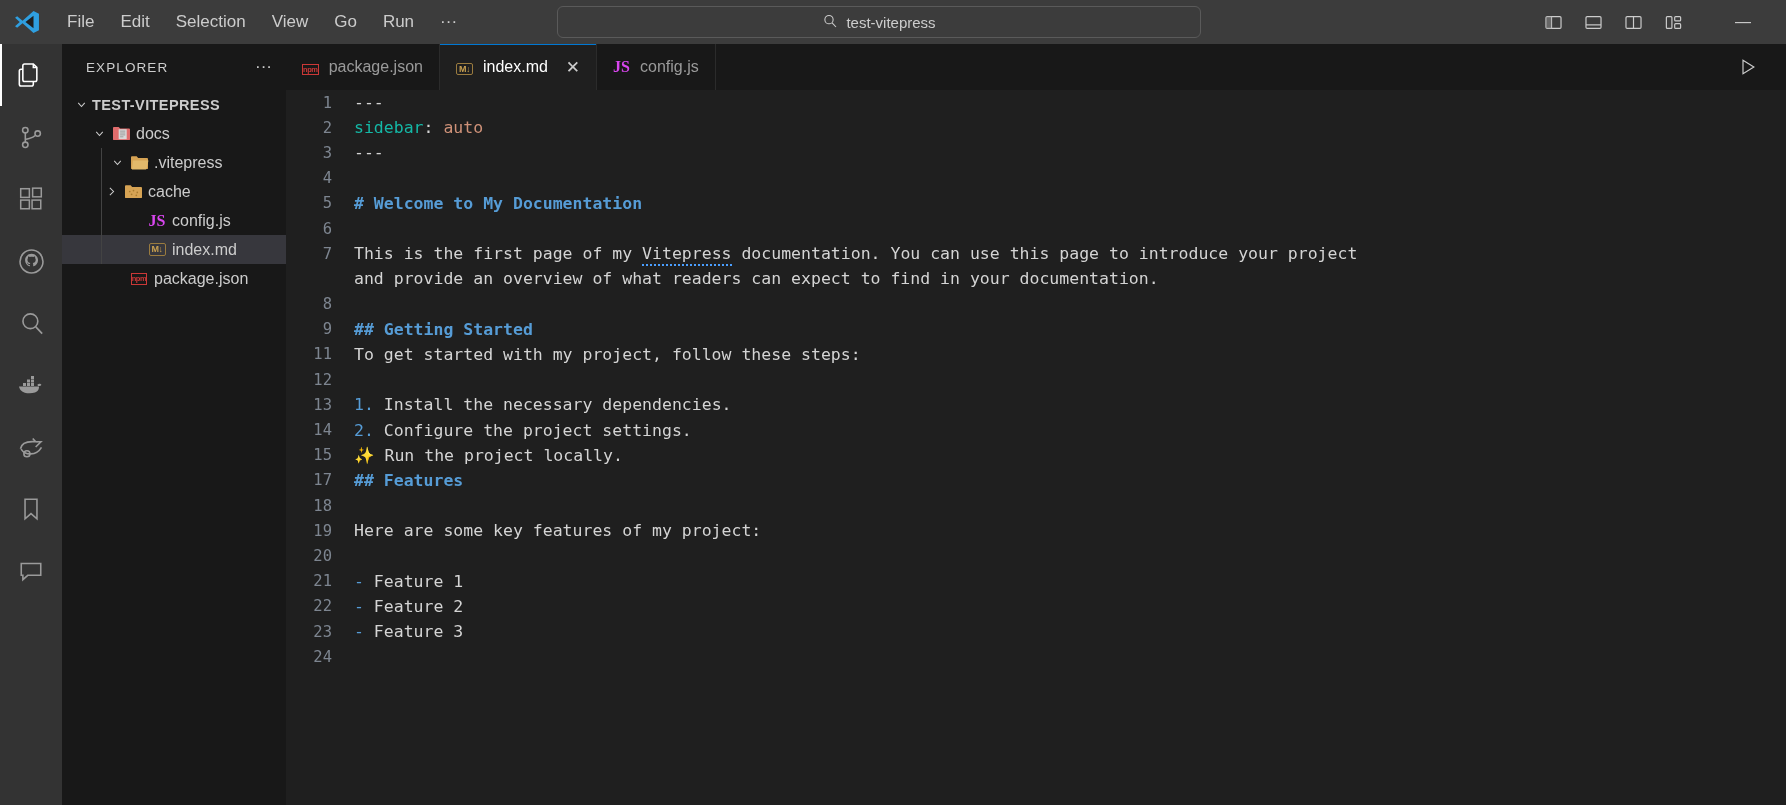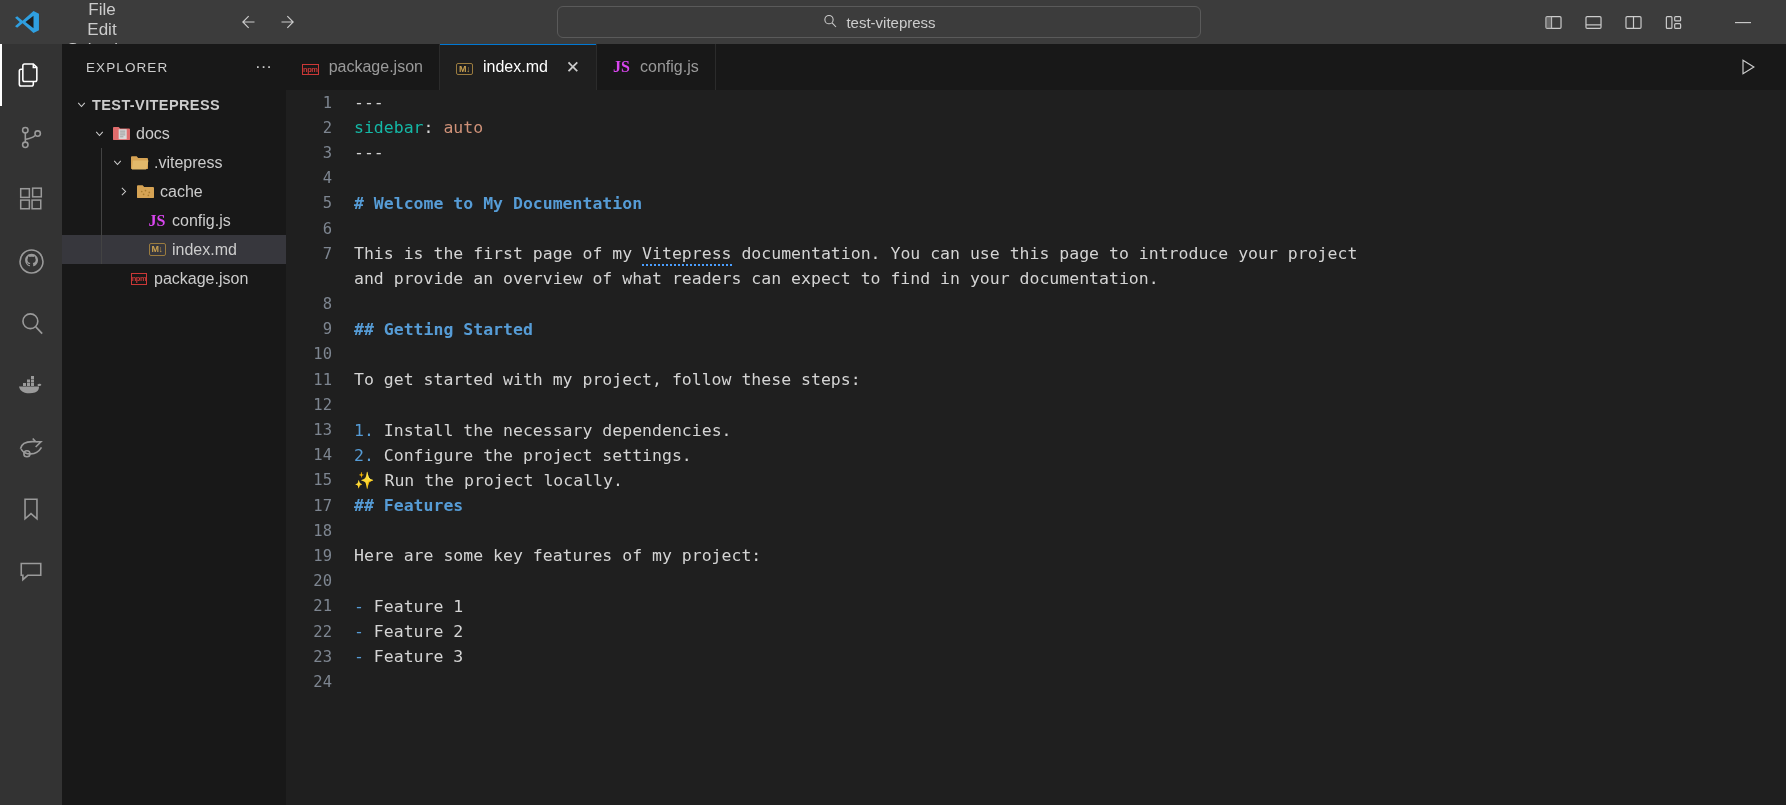--- a/index.html
+++ b/index.html
@@ -10,21 +10,21 @@
     overflow: hidden;
   }
 
   
   #titlebar {
     position: absolute; left: 0; top: 0; width: 1786px; height: 44px;
     background: #3c3c3c;
     display: flex; align-items: center;
   }
   #vscode-logo { width: 54px; height: 44px; display: flex; align-items: center; justify-content: center; }
-  #menubar { display: flex; align-items: center; height: 44px; flex-direction: column; }
+  #menubar { display: flex; align-items: center; height: 44px; }
   .menu-item {
     color: #cccccc; font-size: 17px; padding: 0 13px; height: 30px;
     display: flex; align-items: center; cursor: default; border-radius: 4px;
     white-space: nowrap;
   }
   #nav-arrows { display: flex; align-items: center; margin-left: 80px; gap: 8px; }
   .nav-arrow {
     width: 34px; height: 30px; display: flex; align-items: center; justify-content: center;
     color: #cccccc; border-radius: 4px;
   }
@@ -341,21 +341,21 @@
     </span>
     <span class="ficon">
       <svg width="19" height="17" viewBox="0 0 20 18">
         <path d="M1 3.5 a1 1 0 0 1 1 -1 h5 l1.6 1.8 H18 a1 1 0 0 1 1 1 V15 a1 1 0 0 1 -1 1 H2 a1 1 0 0 1 -1 -1 Z" fill="#d6a354"></path>
         <path d="M3 7 H19.5 L17.5 15.5 a1 1 0 0 1 -1 .8 H2 Z" fill="#e2b96b"></path>
       </svg>
     </span>
     <span class="tlabel">.vitepress</span>
   </div>
 
-  <div class="tree-row" style="padding-left:52px">
+  <div class="tree-row" style="padding-left:40px">
     <span class="indent-guide" style="left:39px"></span>
     <span class="twisty">
       <svg width="13" height="13" viewBox="0 0 16 16" fill="none" stroke="#cccccc" stroke-width="1.3">
           <path d="M6 3.5 L10.5 8 L6 12.5"></path>
         </svg>
     </span>
     <span class="ficon">
       <svg width="19" height="17" viewBox="0 0 20 18">
         <path d="M1 3.5 a1 1 0 0 1 1 -1 h5 l1.6 1.8 H18 a1 1 0 0 1 1 1 V15 a1 1 0 0 1 -1 1 H2 a1 1 0 0 1 -1 -1 Z" fill="#d6a354"></path>
         <circle cx="6" cy="9" r=".9" fill="#a87b2e"></circle>
@@ -461,24 +461,20 @@
   <div class="code-line">
     <span class="lnum">8</span>
     <span class="ltext"></span>
   </div>
 
   <div class="code-line">
     <span class="lnum">9</span>
     <span class="ltext md-head">## Getting Started</span>
   </div>
 
-  <div class="code-line">
-    <span class="lnum">10</span>
-    <span class="ltext"></span>
-  </div>
 
   <div class="code-line">
     <span class="lnum">11</span>
     <span class="ltext">To get started with my project, follow these steps:</span>
   </div>
 
   <div class="code-line">
     <span class="lnum">12</span>
     <span class="ltext"></span>
   </div>

